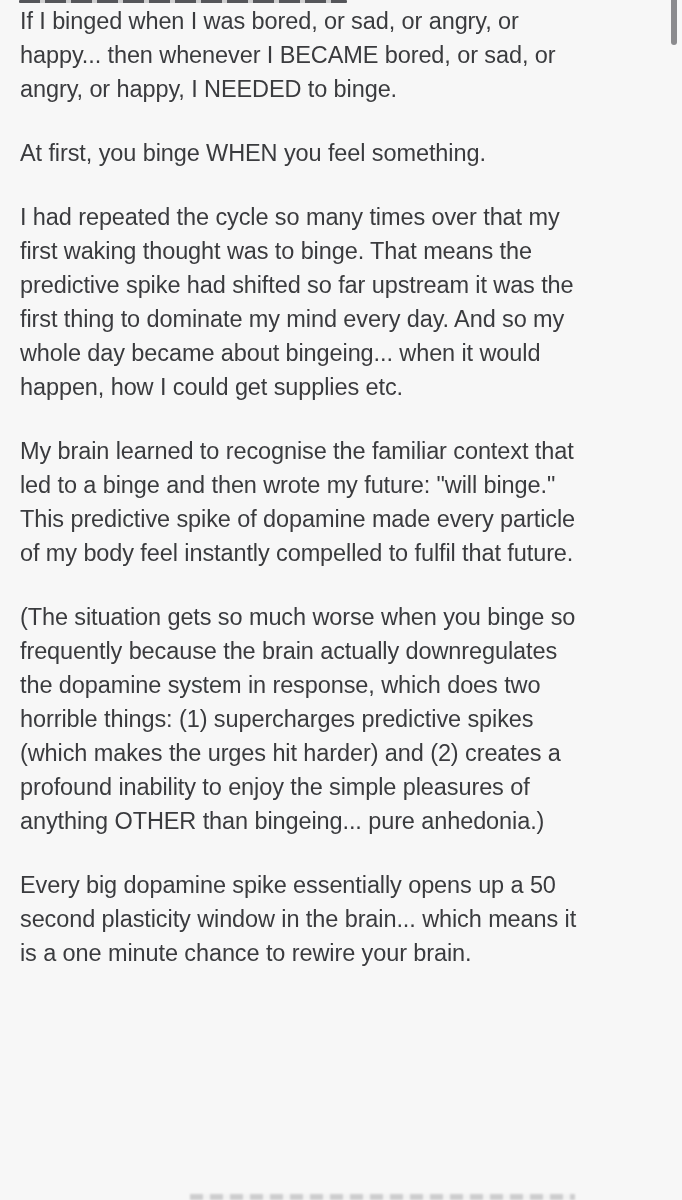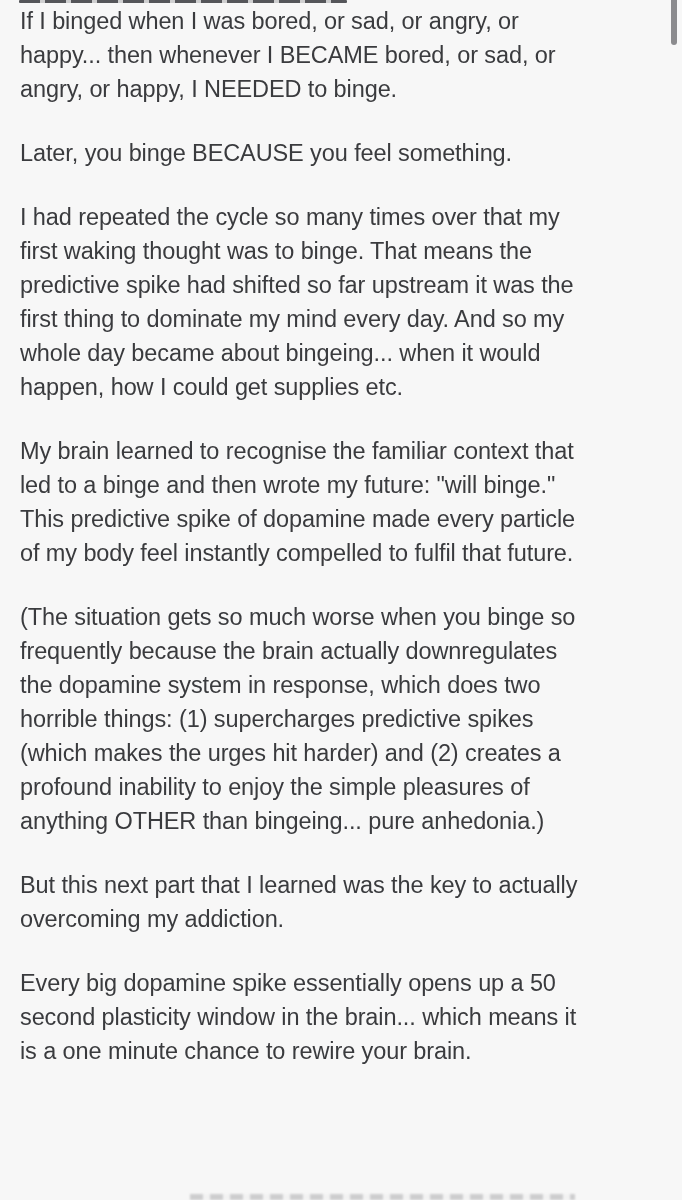--- a/index.html
+++ b/index.html
@@ -75,40 +75,38 @@
 <body>
 
 <div class="screen">
 
   <div class="cut-top"></div>
 
   <main class="content">
     <p class="para">If I binged when I was bored, or sad, or angry, or
 happy... then whenever I BECAME bored, or sad, or
 angry, or happy, I NEEDED to binge.</p>
-    <p class="para">Later, you binge BECAUSE you feel something.</p>
+    <p class="para">At first, you binge WHEN you feel something.</p>
     <p class="para">I had repeated the cycle so many times over that my
 first waking thought was to binge. That means the
 predictive spike had shifted so far upstream it was the
 first thing to dominate my mind every day. And so my
 whole day became about bingeing... when it would
 happen, how I could get supplies etc.</p>
     <p class="para">My brain learned to recognise the familiar context that
 led to a binge and then wrote my future: "will binge."
 This predictive spike of dopamine made every particle
 of my body feel instantly compelled to fulfil that future.</p>
     <p class="para">(The situation gets so much worse when you binge so
 frequently because the brain actually downregulates
 the dopamine system in response, which does two
 horrible things: (1) supercharges predictive spikes
 (which makes the urges hit harder) and (2) creates a
 profound inability to enjoy the simple pleasures of
 anything OTHER than bingeing... pure anhedonia.)</p>
-    <p class="para">But this next part that I learned was the key to actually
-overcoming my addiction.</p>
     <p class="para">Every big dopamine spike essentially opens up a 50
 second plasticity window in the brain... which means it
 is a one minute chance to rewire your brain.</p>
   </main>
 
   <div class="cut-bottom"></div>
 
   <div class="scrollbar-thumb"></div>
 
 </div>

